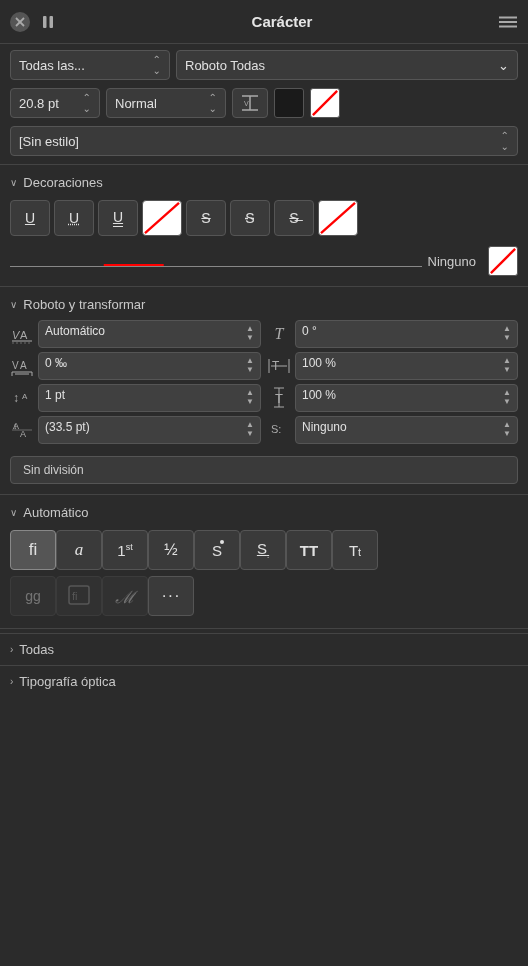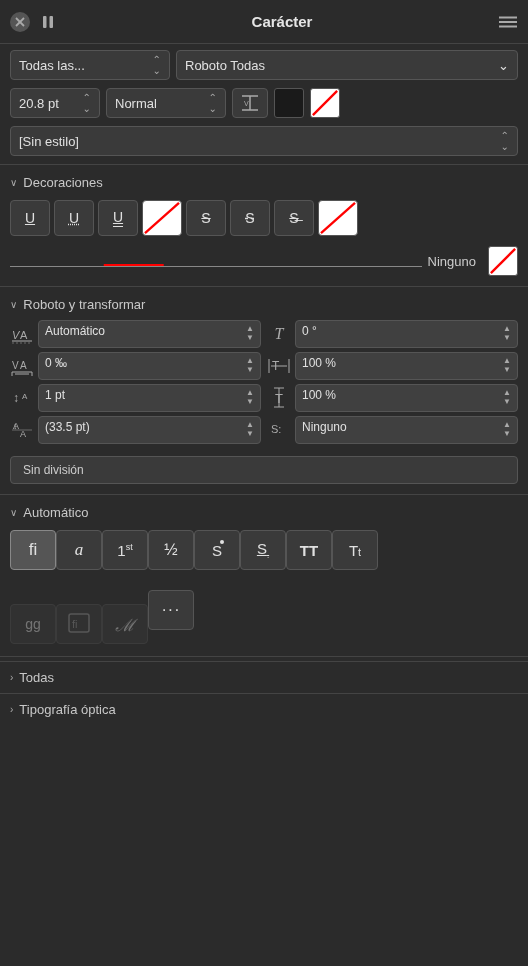--- a/index.html
+++ b/index.html
@@ -206,21 +206,20 @@
       flex-shrink: 0;
       position: relative;
     }
     .typo-btn.active {
       background: #555;
       border-color: #888;
     }
     .typo-btn.disabled {
       opacity: 0.4;
       cursor: not-allowed;
-      margin-top: 28px;
     }
     .typo-btn sup {
       font-size: 8px;
       vertical-align: super;
     }
 
     
     .collapsed-section {
       display: flex;
       align-items: center;

